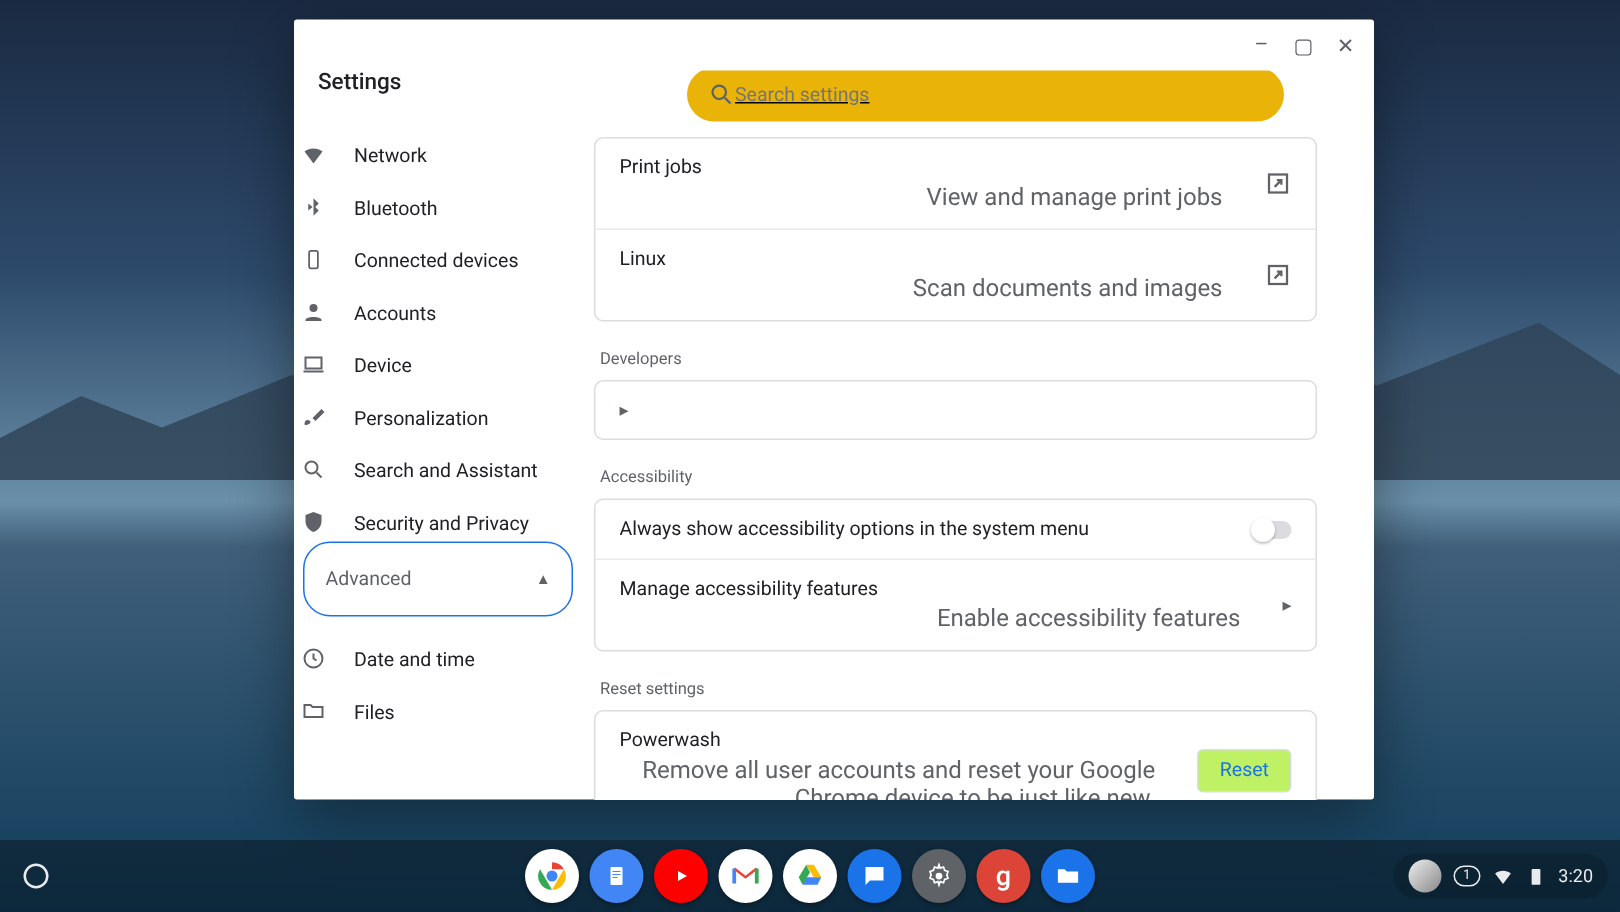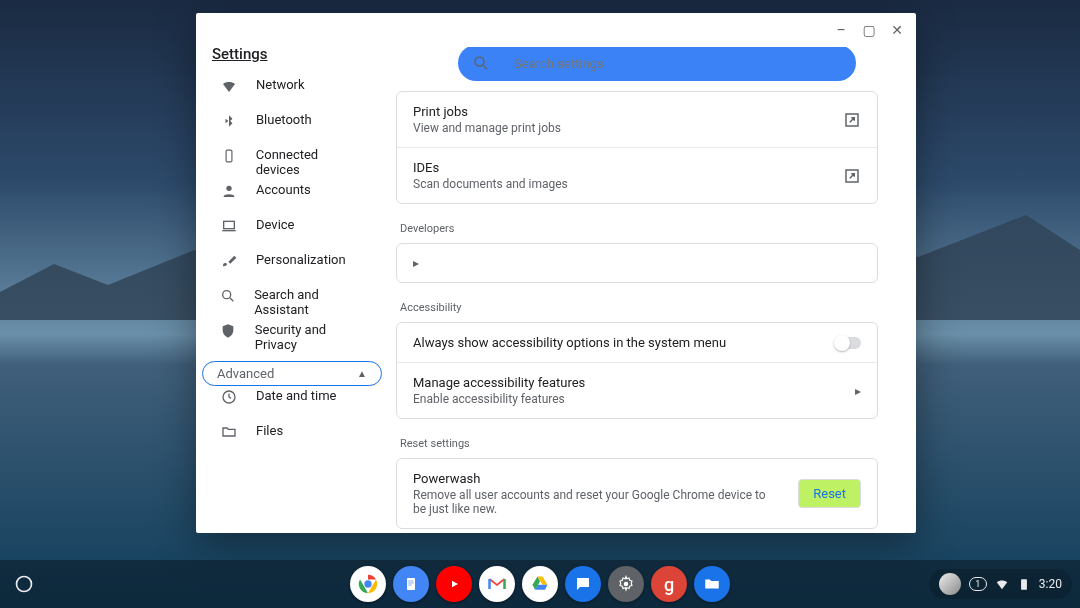--- a/index.html
+++ b/index.html
@@ -16,43 +16,43 @@
   
   .window { position:absolute; top:13px; left:196px; width:720px; height:520px;
     background:#fff; border-radius:2px; box-shadow:0 10px 40px rgba(0,0,0,.4);
     display:flex; flex-direction:column; z-index:5; }
   .titlebar { height:34px; display:flex; justify-content:flex-end; align-items:center; padding:0 6px; gap:2px; }
   .winbtn { width:26px; height:26px; display:flex; align-items:center; justify-content:center;
     font-size:14px; color:#5f6368; cursor:pointer; border-radius:2px; }
   .window-body { display:flex; flex:1; overflow:hidden; }
   
   .sidebar { width:192px; display:flex; flex-direction:column; overflow:hidden; }
-  .sidebar h1 { font-size:15px; font-weight:500; color:#202124; padding:0 16px 14px 16px; margin-top:-2px;text-decoration:underline;}
+  .sidebar h1 { font-size:15px; font-weight:500; color:#202124; padding:0 16px 14px 16px; margin-top:-2px;}
   .navlist { flex:1; overflow-y:auto; }
-  .navitem { display:flex; align-items:flex-start; height:35px; padding:0 24px; gap:18px;
+  .navitem { display:flex; align-items:flex-end; height:35px; padding:0 4px; gap:18px;
     font-size:13px; color:#202124; cursor:pointer; }
   .navitem .ic { width:18px; height:18px; display:flex; align-items:center; justify-content:center; color:#5f6368; }
-  .adv-pill { margin:4px 6px 2px 6px; height:25px; border:1px solid #1a73e8; border-radius:18px;
+  .adv-pill { margin:4px 6px 2px 6px; height:50px; border:1px solid #1a73e8; border-radius:18px;
     display:flex; align-items:center; justify-content:space-between; padding:0 14px;
     font-size:13px; color:#5f6368; cursor:pointer; }
   
   .content-col { flex:1; display:flex; flex-direction:column; overflow:hidden; }
   .searchwrap { padding:0 60px 10px 70px; display:flex; margin-top:-2px;}
-  .searchbar { flex:1; background:#3b82f6; border-radius:20px; height:36px;
-    display:flex; align-items:center; padding:0 14px; gap:24px; }
+  .searchbar { flex:1; background:#eab308; border-radius:20px; height:36px;
+    display:flex; align-items:center; padding:0 14px; gap:0;text-decoration:underline; }
   .searchbar svg { color:#5f6368; }
   .searchbar input { flex:1; border:none; background:transparent; outline:none; font-size:13px; color:#202124; }
   .content-scroll { flex:1; overflow-y:auto; padding:0 38px 24px 8px; }
   .content-scroll::-webkit-scrollbar{width:0}
   .card { border:1px solid #dadce0; border-radius:6px; background:#fff; margin-bottom:18px; }
   .row { display:flex; align-items:center; padding:12px 16px; gap:28px; cursor:pointer; }
   .row + .row { border-top:1px solid #e8eaed; }
   .row-text { flex:1; }
   .row-title { font-size:13px; color:#202124; }
-  .row-sub { font-size:12px; color:#5f6368; margin-top:2px; }
+  .row-sub { font-size:16px; color:#5f6368; margin-top:2px;text-align:right; }
   .row-sub a { color:#1a73e8; text-decoration:none; }
   .section-title { font-size:11px; color:#5f6368; margin:0 0 8px 4px; }
   .ext-icon { width:18px; height:18px; color:#5f6368; }
   .chev { font-size:12px; color:#5f6368; }
   .toggle { width:26px; height:12px; background:#dadce0; border-radius:8px; position:relative; }
   .toggle::after { content:""; position:absolute; top:-2px; left:-1px; width:16px; height:16px;
     background:#fff; border-radius:50%; box-shadow:0 1px 2px rgba(0,0,0,.3); }
   .reset-btn { border:1px solid #dadce0; color:#1a73e8; background:#bef264; font-size:13px;
     padding:6px 14px; border-radius:4px; cursor:pointer; }
   
@@ -199,21 +199,21 @@
               <div class="row-title">Print jobs</div>
               <div class="row-sub">View and manage print jobs</div>
             </div>
             <svg class="ext-icon" viewBox="0 0 24 24" fill="none" stroke="currentColor" stroke-width="2">
                 <rect x="4" y="4" width="16" height="16"></rect>
                 <path d="M9 15l6-6M11 9h4v4"></path>
               </svg>
           </div>
           <div class="row">
             <div class="row-text">
-              <div class="row-title">IDEs</div>
+              <div class="row-title">Linux</div>
               <div class="row-sub">Scan documents and images</div>
             </div>
             <svg class="ext-icon" viewBox="0 0 24 24" fill="none" stroke="currentColor" stroke-width="2">
                 <rect x="4" y="4" width="16" height="16"></rect>
                 <path d="M9 15l6-6M11 9h4v4"></path>
               </svg>
           </div>
         </div>
 
         <div class="section-title">Developers</div>

